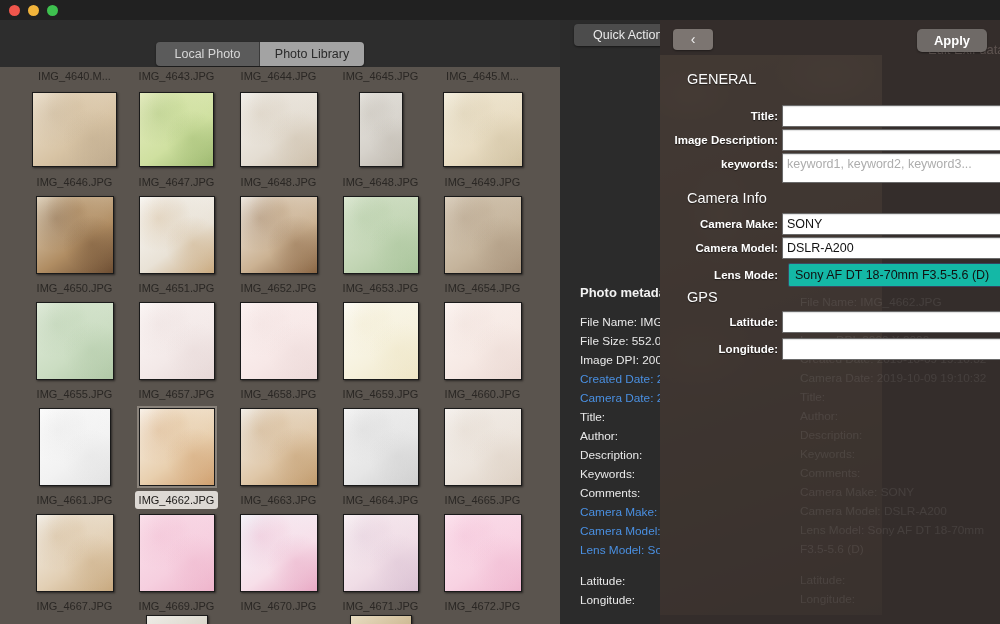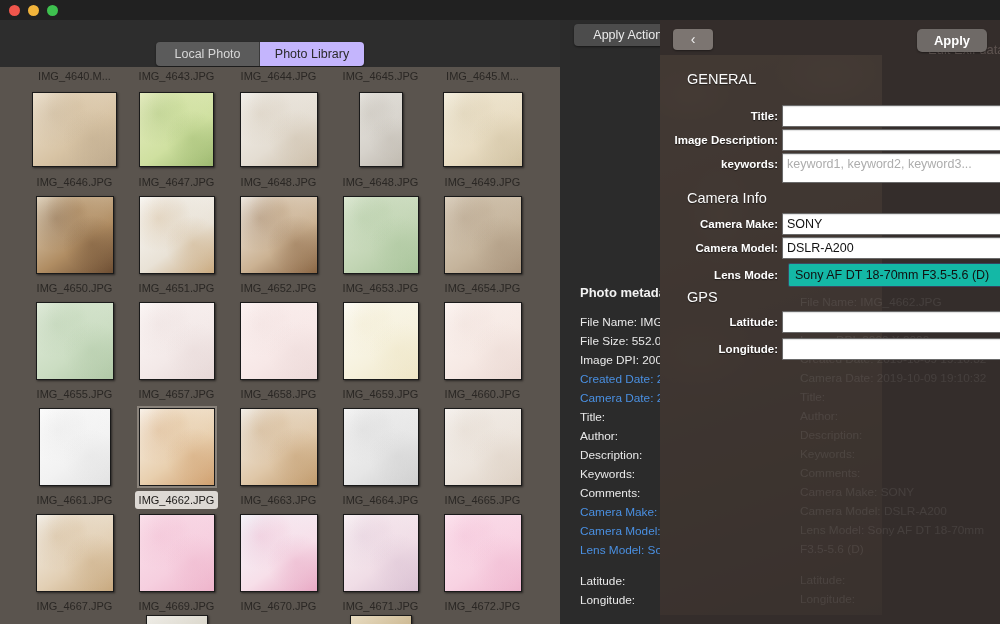--- a/index.html
+++ b/index.html
@@ -41,21 +41,21 @@
     position: absolute; left: 156px; top: 22px;
     display: flex; border-radius: 4px; overflow: hidden;
     box-shadow: 0 1px 2px rgba(0,0,0,.5);
   }
   .seg {
     padding: 4px 0; width: 104px; text-align: center;
     font-size: 12.5px; line-height: 16px;
     background: #5b5b5b; color: #d8d8d8;
     border-right: 1px solid #3a3a3a;
   }
-  .seg.active { background: #c4b5fd; color: #2a2a2a; border-right: none; }
+  .seg.active { background: #a3a3a3; color: #2a2a2a; border-right: none; }
   .sorting {
     position: absolute; left: 357px; top: 49px;
     height: 21px; padding: 2px 22px 2px 9px;
     background: #4c4c4c; color: #e6e6e6;
     border-radius: 4px; font-size: 12.5px; line-height: 17px;
     box-shadow: 0 1px 2px rgba(0,0,0,.45);
     white-space: nowrap;
   }
   .sorting .chev {
     position: absolute; right: 7px; top: 3px;
@@ -417,21 +417,21 @@
               <div class="thumb" style="width: 62px; height: 20px; background: linear-gradient(145deg, rgb(232, 220, 194), rgb(201, 180, 140));"></div>
             </div>
             <div class="cell"></div>
           </div>
         </div>
     </div>
   </div>
 
   <div class="right-pane">
     <div class="qa-btn">
-      <span>Apply Action</span><span class="chev">▾</span>
+      <span>Quick Action</span><span class="chev">▾</span>
     </div>
 
     <div class="meta-panel">
       <div class="meta-title">Photo metadata of original file</div>
       <div id="meta-lines">
           <div class="meta-line">File Name: IMG_4662.JPG</div>
           <div class="meta-line">File Size: 552.09 KB</div>
           <div class="meta-line">Image DPI: 2000 X 2000</div>
           <div class="meta-line blue">Created Date: 2019-10-09 19:10:32</div>
           <div class="meta-line blue">Camera Date: 2019-10-09 19:10:32</div>

